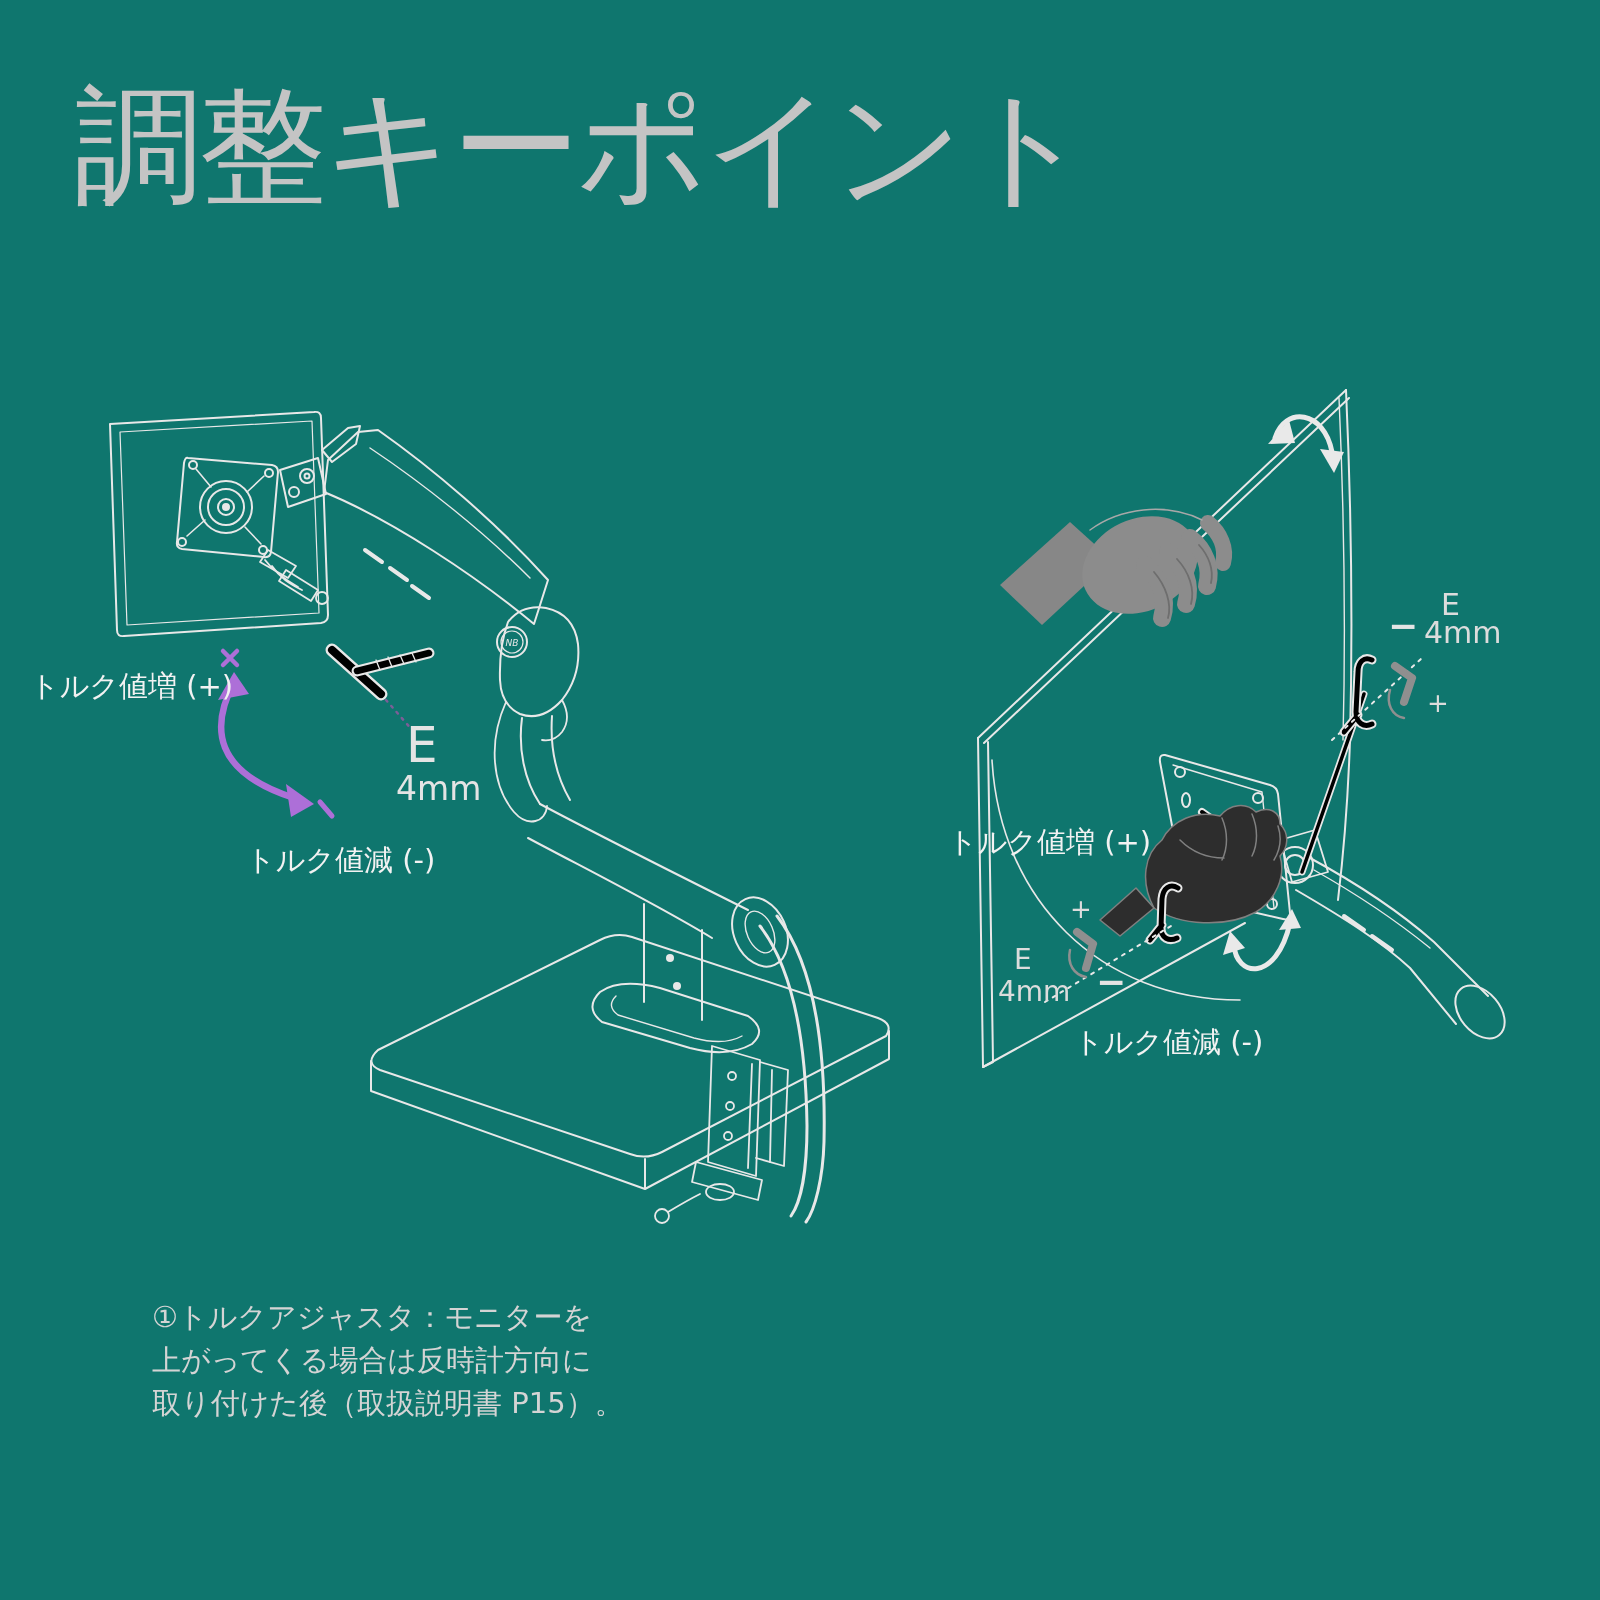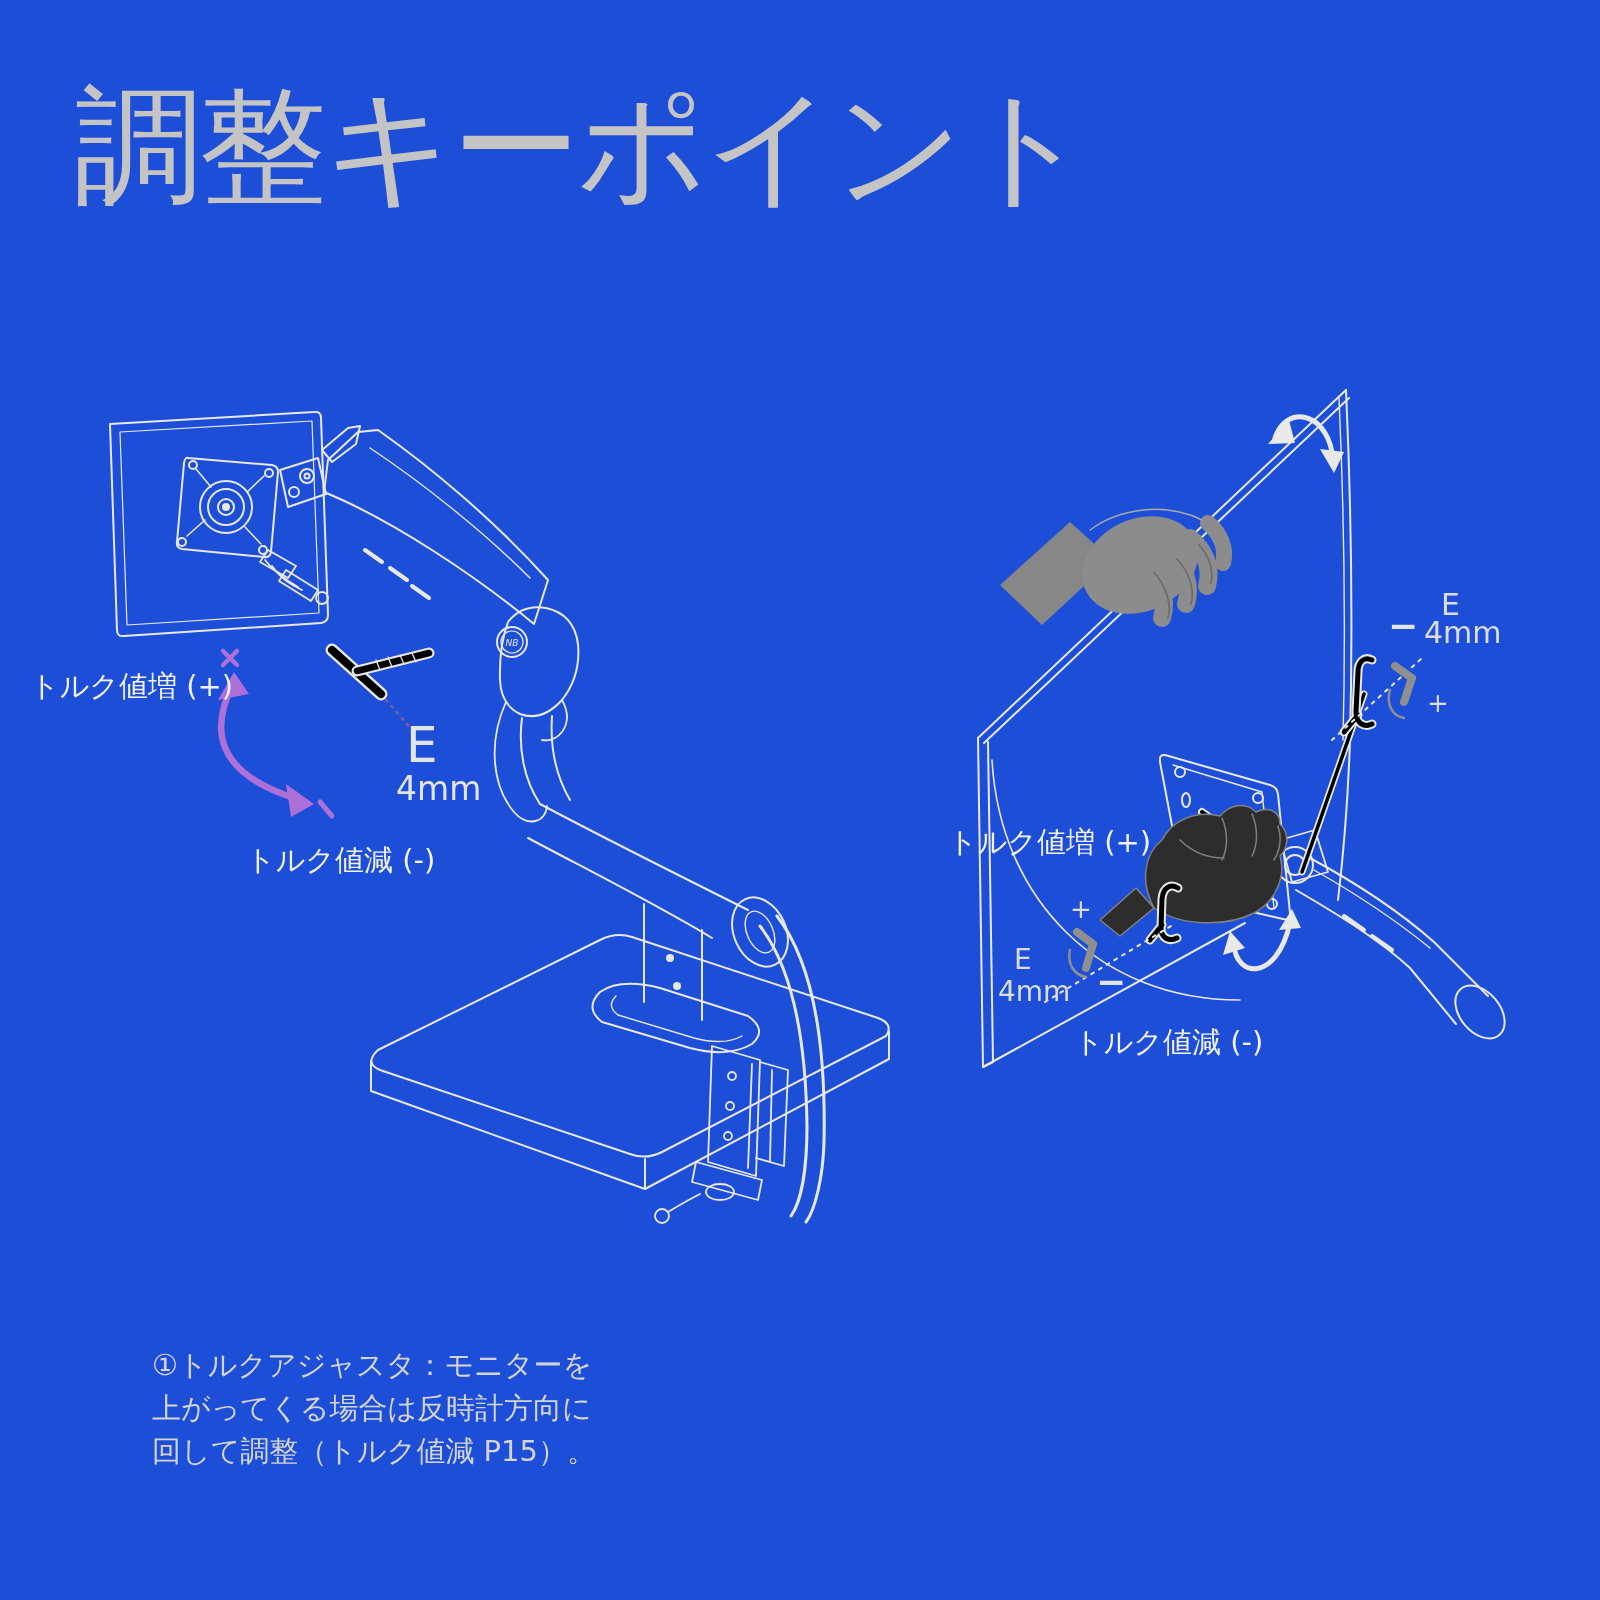--- a/index.html
+++ b/index.html
@@ -1,22 +1,22 @@
 <!DOCTYPE html>
 <html><head>
 <meta charset="utf-8">
 <style>
   html,body{margin:0;padding:0;background:#000;}
-  .canvas{position:relative;width:1600px;height:1600px;background:#1d4ed8;overflow:hidden;
+  .canvas{position:relative;width:1600px;height:1600px;background:#0f766e;overflow:hidden;
           font-family:"DejaVu Sans","Liberation Sans",sans-serif;}
   .title{position:absolute;left:74px;top:70px;font-size:128px;letter-spacing:-3px;
          color:#c4c4c4;font-weight:400;white-space:nowrap;line-height:1.2;}
   .lbl{position:absolute;color:#f2f2f2;white-space:nowrap;line-height:1;}
   .minus{font-weight:bold;}
-  .note{position:absolute;font-size:29px;line-height:43px;color:#d4d4d4;white-space:nowrap;margin-top:48px;}
+  .note{position:absolute;font-size:29px;line-height:43px;color:#d4d4d4;white-space:nowrap;}
   svg{position:absolute;overflow:visible;}
   .la path,.la ellipse,.la circle,.la line{vector-effect:non-scaling-stroke;}
 </style>
 </head>
 <body>
 
 <div class="canvas">
 
   <div class="title">調整キーポイント</div>
 
@@ -232,17 +232,17 @@
   <div class="lbl" style="left:1070px;top:896px;font-size:26px;color:#dcdcdc;">+</div>
   <div class="lbl" style="left:1014px;top:946px;font-size:28px;color:#dcdcdc;">E</div>
   <div class="lbl" style="left:998px;top:978px;font-size:28px;color:#dcdcdc;">4mm</div>
   <div class="lbl minus" style="left:1096px;top:964px;font-size:36px;color:#e4e4e4;">−</div>
 
   <div class="lbl" style="left:1074px;top:1028px;font-size:29px;">トルク値減 (-)</div>
 
   <div class="note" style="left:152px;top:1296px;">
     <div>①トルクアジャスタ：モニターを</div>
     <div>上がってくる場合は反時計方向に</div>
-    <div>回して調整（トルク値減 P15）。</div>
+    <div>取り付けた後（取扱説明書 P15）。</div>
   </div>
 
 
 </div>
 
 </body></html>

